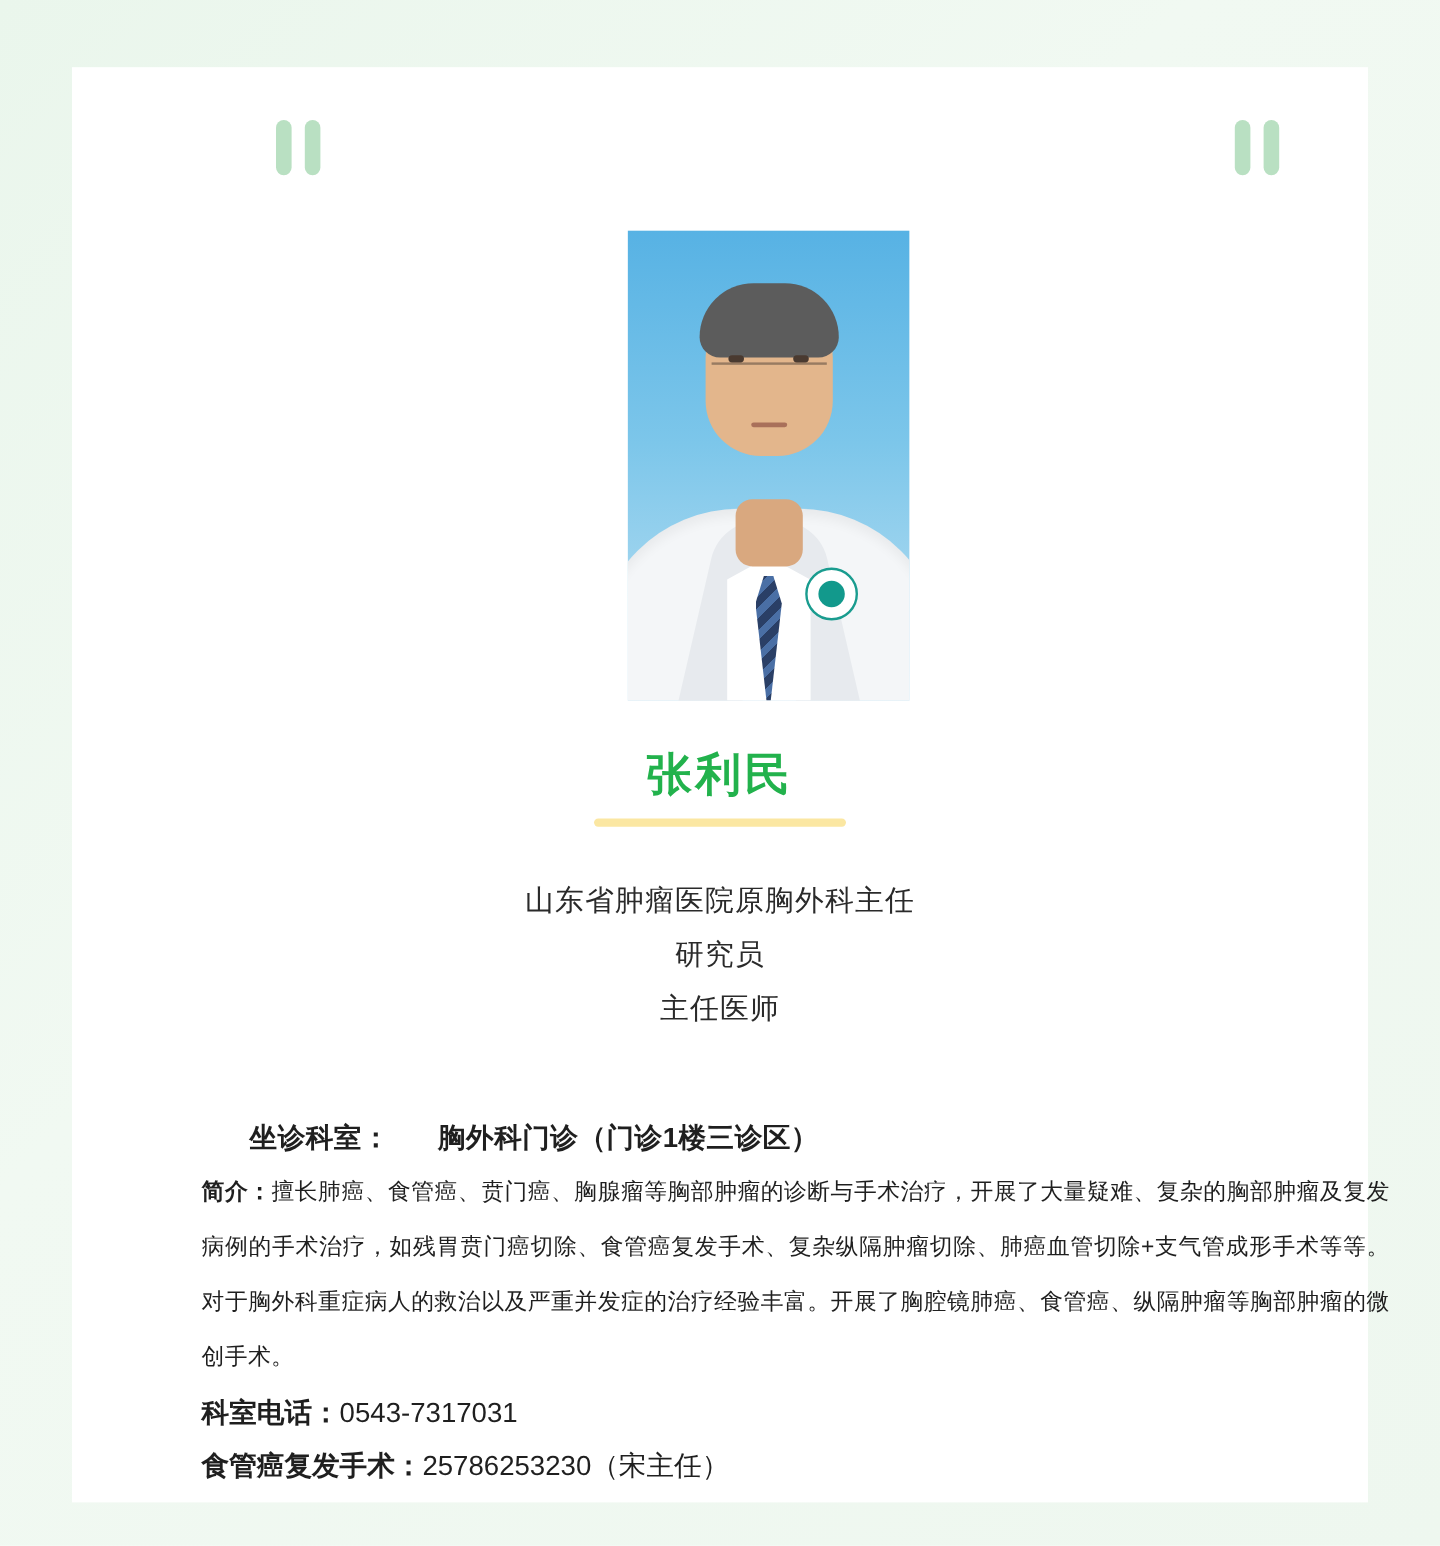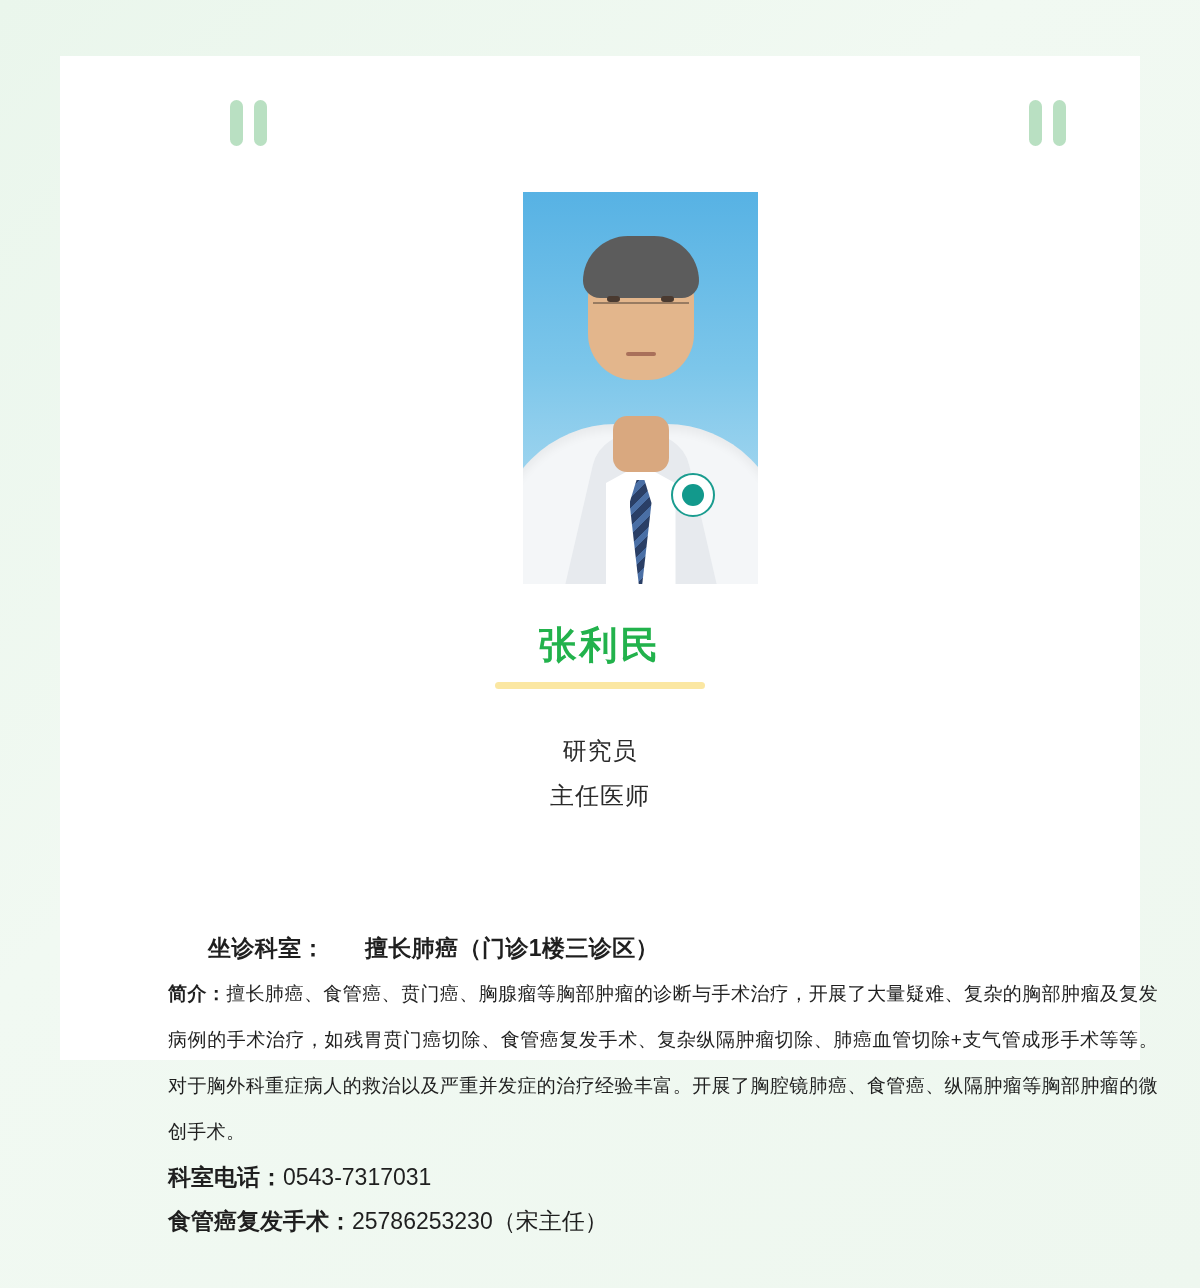--- a/index.html
+++ b/index.html
@@ -22,21 +22,21 @@
     box-sizing: border-box;
     overflow: hidden;
   }
 
   
   .card {
     position: absolute;
     left: 60px;
     top: 56px;
     width: 1080px;
-    height: 1004px;
+    height: 1196px;
     background: #ffffff;
     box-sizing: border-box;
   }
 
   
   .quote {
     position: absolute;
     display: flex;
     gap: 11px;
   }
@@ -283,27 +283,28 @@
         <div class="badge">
           <div class="inner"></div>
         </div>
       </div>
     </div>
 
     <div class="name">张利民</div>
     <div class="name-underline"></div>
 
     <div class="titles">
+      <div>山东省肿瘤医院原胸外科主任</div>
       <div>研究员</div>
       <div>主任医师</div>
     </div>
 
     <div class="body-text">
       <div class="line">
-        <b>坐诊科室：</b><b>擅长肺癌（门诊1楼三诊区）</b>
+        <b>坐诊科室：</b><b>胸外科门诊（门诊1楼三诊区）</b>
       </div>
       <div class="para">
         <b>简介：</b><span>擅长肺癌、食管癌、贲门癌、胸腺瘤等胸部肿瘤的诊断与手术治疗，开展了大量疑难、复杂的胸部肿瘤及复发病例的手术治疗，如残胃贲门癌切除、食管癌复发手术、复杂纵隔肿瘤切除、肺癌血管切除+支气管成形手术等等。对于胸外科重症病人的救治以及严重并发症的治疗经验丰富。开展了胸腔镜肺癌、食管癌、纵隔肿瘤等胸部肿瘤的微创手术。</span>
       </div>
       <div class="contact">
         <b>科室电话：</b><span>0543-7317031</span>
       </div>
       <div class="contact">
         <b>食管癌复发手术：</b><span>25786253230（宋主任）</span>
       </div>

